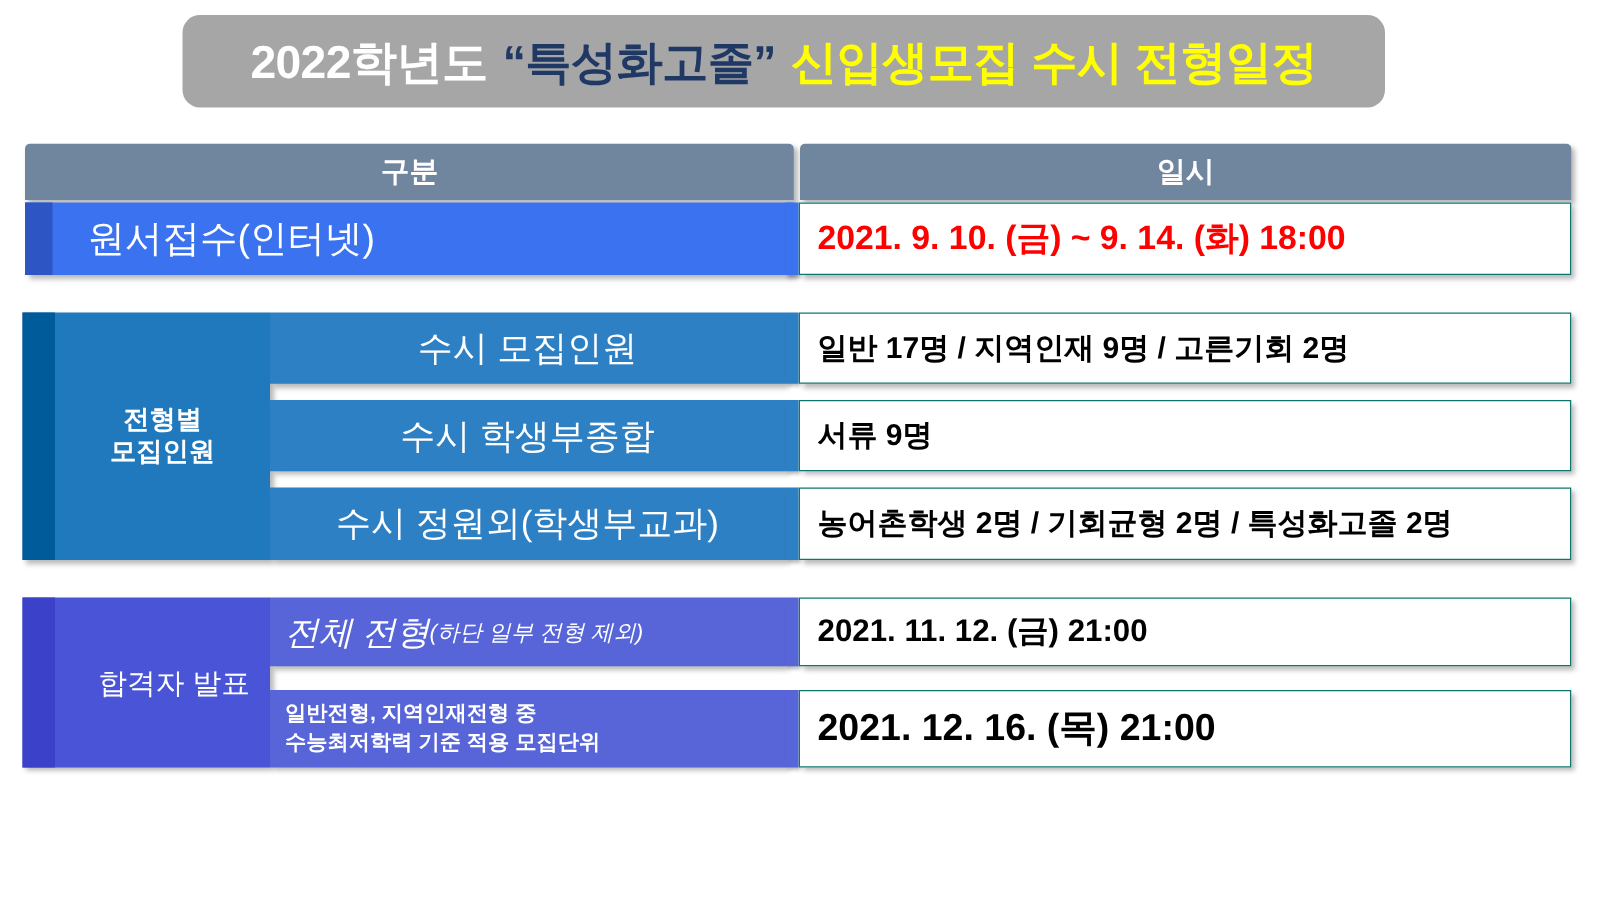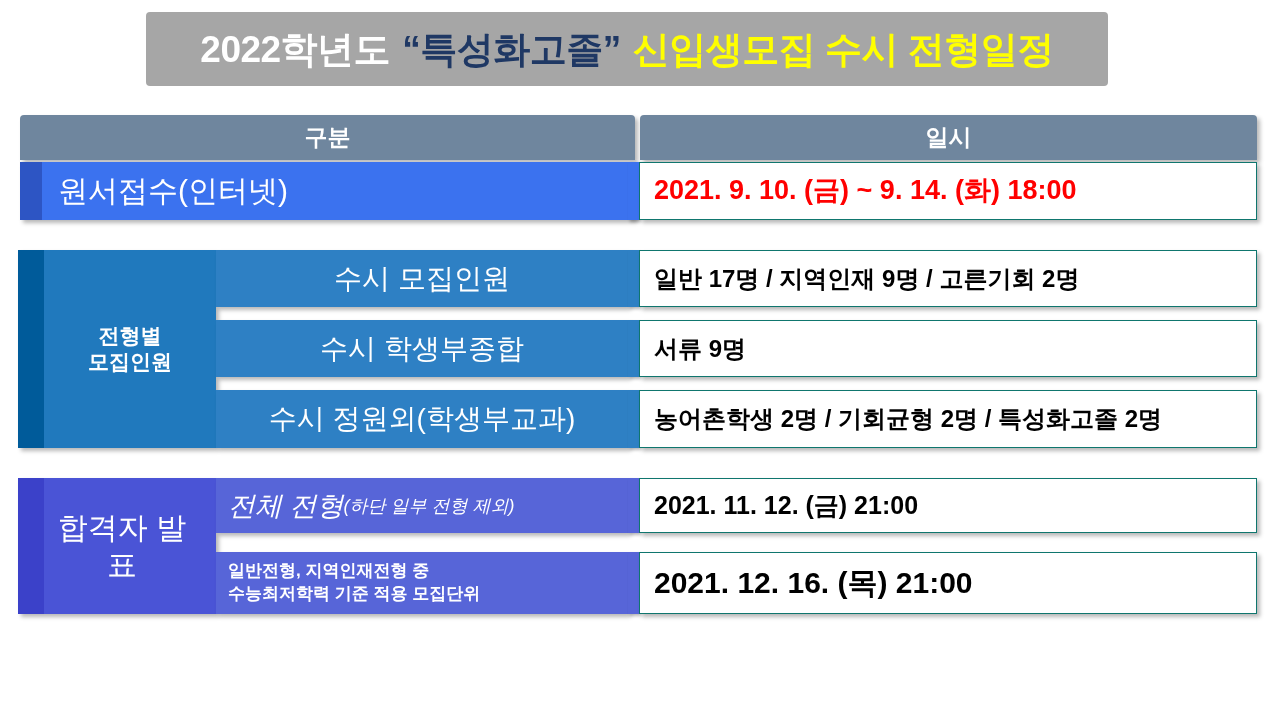--- a/index.html
+++ b/index.html
@@ -23,21 +23,21 @@
   }
 
   
   .title-banner {
     position: absolute;
     left: 146px;
     top: 12px;
     width: 962px;
     height: 74px;
     background: #a6a6a6;
-    border-radius: 4px;
+    border-radius: 14px;
     display: flex;
     align-items: center;
     justify-content: center;
     white-space: nowrap;
   }
   .title-banner .t {
     font-size: 37px;
     font-weight: bold;
     letter-spacing: -0.5px;
     line-height: 1;
@@ -120,21 +120,21 @@
   </div>
 
   <div class="shadowbox hdr" style="left:20px; top:115px; width:615px; height:45px;">
     <span>구분</span>
   </div>
   <div class="shadowbox hdr" style="left:640px; top:115px; width:617px; height:45px;">
     <span>일시</span>
   </div>
 
   <div class="shadowbox" style="left:20px; top:162px; width:615px; height:58px; background:#3b72ef;
-              display:flex; align-items:center;">
+              display:flex; align-items:center;padding-left:12px;">
     <div style="position:absolute; left:0; top:0; width:22px; height:100%; background:#2d55c4;"></div>
     <span style="position:relative; padding-left:38px; color:#ffffff; font-size:30px; white-space:nowrap;">원서접수(인터넷)</span>
   </div>
   <div class="accent-stripe" style="left:628px; top:162px; width:11px; height:58px; background:#3b72ef;"></div>
   <div class="shadowbox white-box" style="left:639px; top:162px; width:618px; height:58px;">
     <span class="txt" style="font-size:27px; color:#ff0000;">2021. 9. 10. (금) ~ 9. 14. (화) 18:00</span>
   </div>
 
   <div class="shadowbox" style="left:18px; top:250px; width:198px; height:198px; background:#2079bd;">
     <div style="position:absolute; left:0; top:0; width:26px; height:100%; background:#005b9a;"></div>
@@ -165,21 +165,21 @@
   <div class="shadowbox sub-label center" style="left:216px; top:390px; width:412px; height:58px; background:#2e80c4; font-size:28px;">
     <span>수시 정원외(학생부교과)</span>
   </div>
   <div class="accent-stripe" style="left:628px; top:390px; width:11px; height:58px; background:#2e80c4;"></div>
   <div class="shadowbox white-box" style="left:639px; top:390px; width:618px; height:58px;">
     <span class="txt" style="font-size:24px;">농어촌학생 2명 / 기회균형 2명 / 특성화고졸 2명</span>
   </div>
 
   <div class="shadowbox" style="left:18px; top:478px; width:198px; height:136px; background:#4a54d6;">
     <div style="position:absolute; left:0; top:0; width:26px; height:100%; background:#3b41c9;"></div>
-    <div class="label-panel" style="position:absolute; left:26px; top:0; width:156px; height:100%; font-size:30px;">
+    <div class="label-panel" style="position:absolute; left:26px; top:0; width:156px; height:100%; font-size:23px;justify-content:flex-end;">
       <span>합격자 발표</span>
     </div>
   </div>
 
   <div class="shadowbox sub-label left" style="left:216px; top:478px; width:412px; height:55px; background:#5765d8;font-style:italic;">
     <span style="font-size:27px; color:#ffffff;">전체 전형</span>
     <span style="font-size:18px; color:#ffffff;">(하단 일부 전형 제외)</span>
   </div>
   <div class="accent-stripe" style="left:628px; top:478px; width:11px; height:55px; background:#5765d8;"></div>
   <div class="shadowbox white-box" style="left:639px; top:478px; width:618px; height:55px;">

